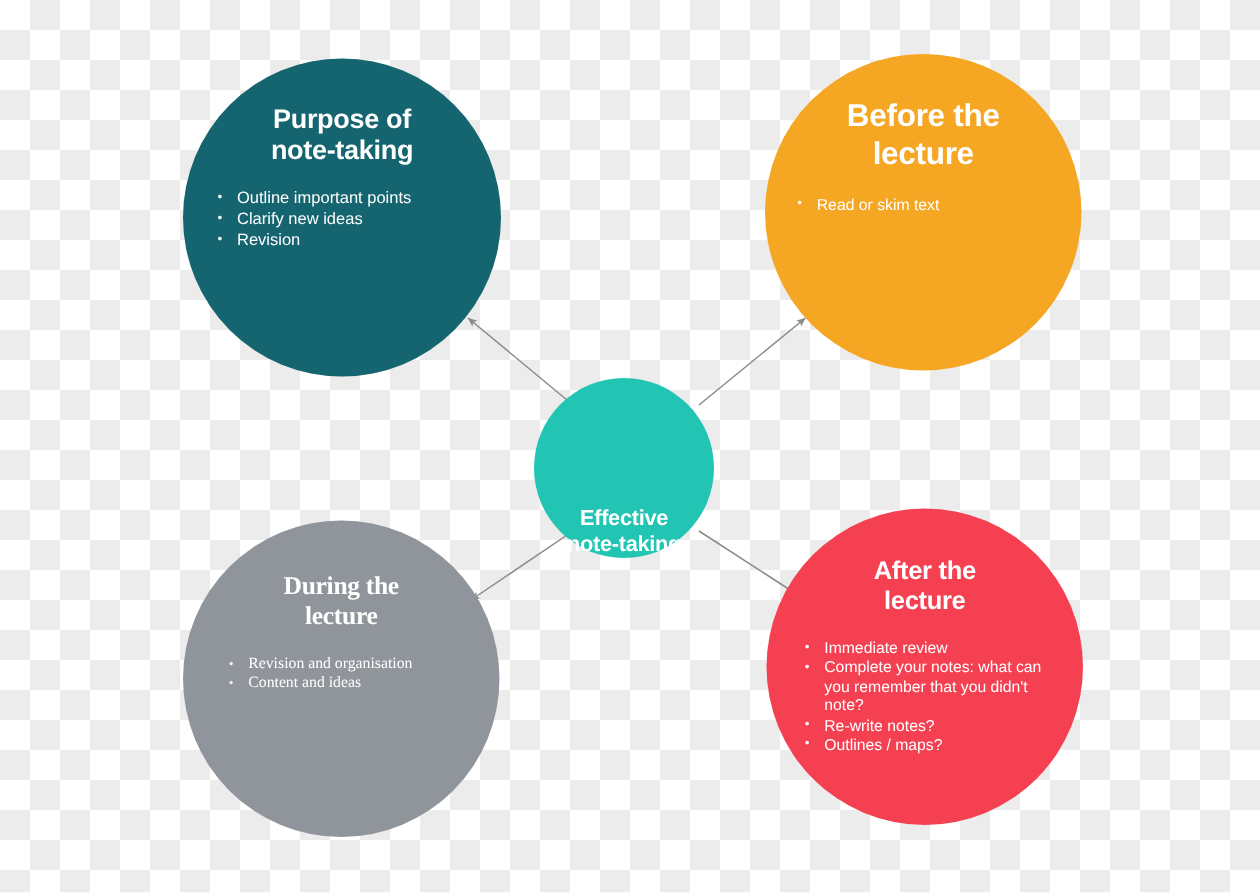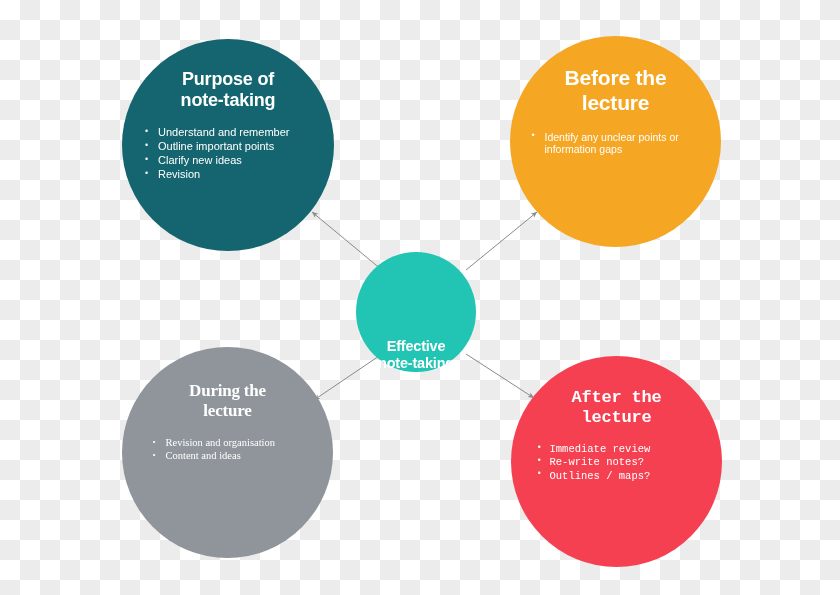--- a/index.html
+++ b/index.html
@@ -120,25 +120,24 @@
   }
   #node-during .node-title { font-size: 17px; }
   #node-during .bullet-list {
     font-size: 10.5px;
     margin-top: 16px;
     width: 150px;
   }
 
   
   #node-after {
-    left: 511px; top: 356px;
+    left: 511px; top: 339px;
     width: 211px; height: 211px;
     background: #f54052;
     padding-top: 32px;
-    font-family: Liberation Mono, monospace;
   }
   #node-after .node-title { font-size: 17px; }
   #node-after .bullet-list {
     font-size: 10.5px;
     margin-top: 15px;
     width: 160px;
   }
 </style>
 </head>
 <body>
@@ -156,34 +155,33 @@
     <line x1="382" y1="354" x2="314" y2="400" stroke="#8a8a8a" stroke-width="1" marker-end="url(#arrowhead)"></line>
     <line x1="466" y1="354" x2="534" y2="398" stroke="#8a8a8a" stroke-width="1" marker-end="url(#arrowhead)"></line>
   </svg>
 
   <div class="node" id="node-purpose">
     <div class="node-title">
       <div>Purpose of</div>
       <div>note-taking</div>
     </div>
     <ul class="bullet-list">
-      <li>Understand and remember</li>
       <li>Outline important points</li>
       <li>Clarify new ideas</li>
       <li>Revision</li>
     </ul>
   </div>
 
   <div class="node" id="node-before">
     <div class="node-title">
       <div>Before the</div>
       <div>lecture</div>
     </div>
     <ul class="bullet-list">
-      <li>Identify any unclear points or information gaps</li>
+      <li>Read or skim text</li>
     </ul>
   </div>
 
   <div class="node" id="node-center">
     <div class="node-title">
       <div>Effective</div>
       <div>note-taking</div>
     </div>
   </div>
 
@@ -198,18 +196,19 @@
     </ul>
   </div>
 
   <div class="node" id="node-after">
     <div class="node-title">
       <div>After the</div>
       <div>lecture</div>
     </div>
     <ul class="bullet-list">
       <li>Immediate review</li>
+      <li>Complete your notes: what can you remember that you didn't note?</li>
       <li>Re-write notes?</li>
       <li>Outlines / maps?</li>
     </ul>
   </div>
 
 </div>
 
 </body></html>

